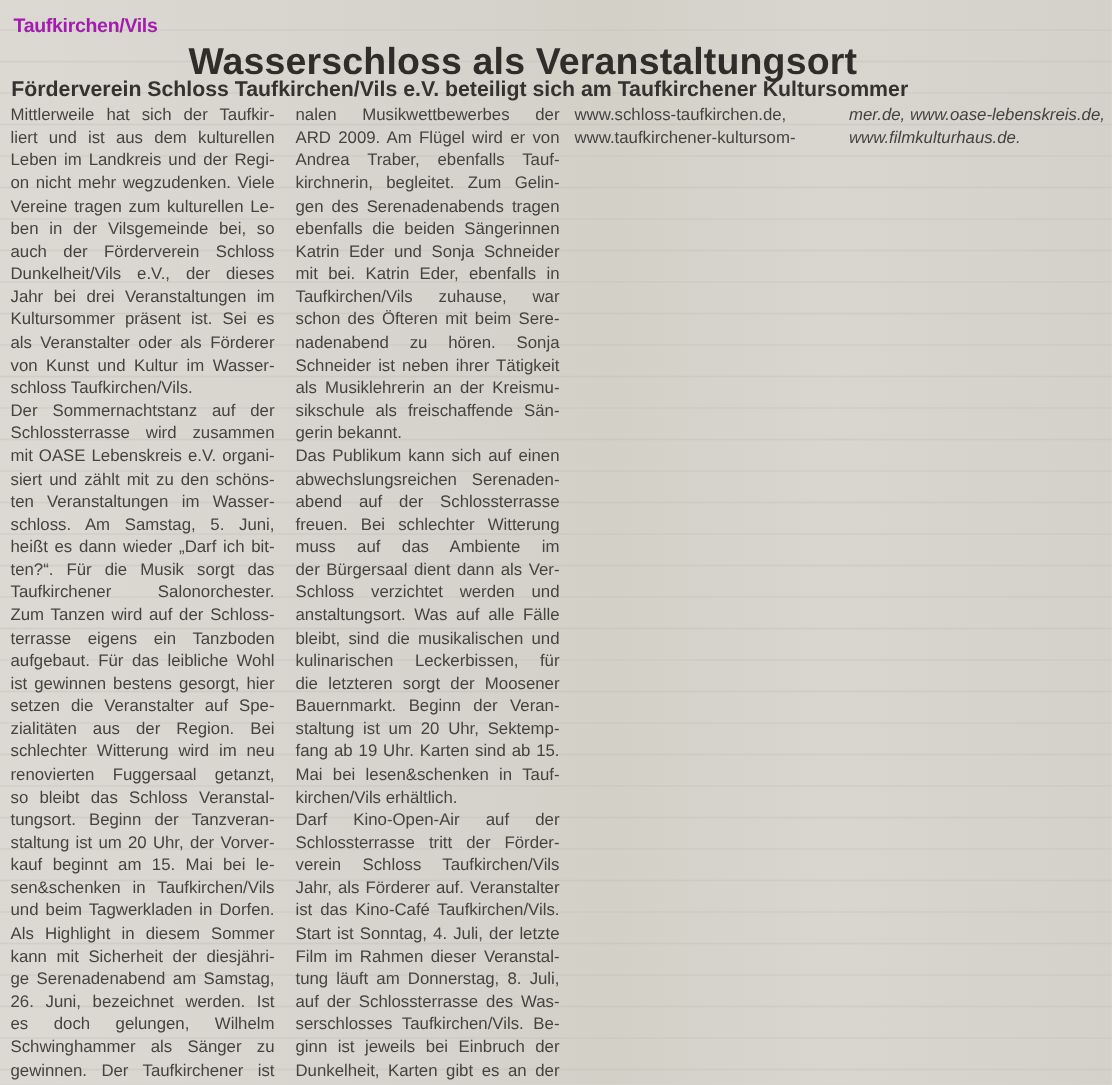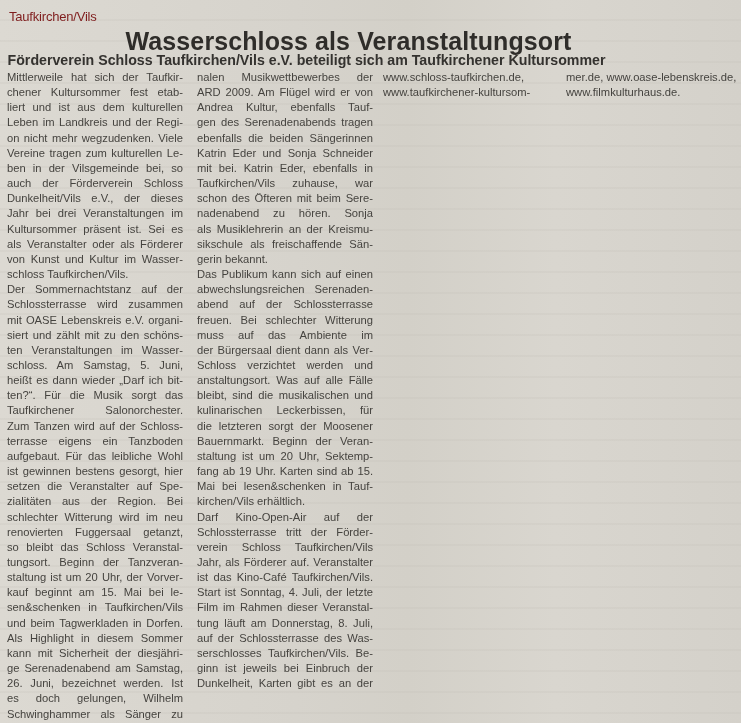--- a/index.html
+++ b/index.html
@@ -11,57 +11,56 @@
       position: relative;
     }
     .paper {
       position: absolute; inset: 0;
       background:
         repeating-linear-gradient(180deg, rgba(255,255,255,0) 0px, rgba(255,255,255,0) 19px, rgba(190,186,178,0.35) 20px, rgba(255,255,255,0) 21px),
         linear-gradient(90deg, #dcd9d2 0%, #d6d3cc 40%, #d3d0c8 55%, #d9d6cf 75%, #d4d1ca 100%);
     }
     .section-label {
       position: absolute; left: 9px; top: 9px;
-      font-size: 13px; color: #7f1d1d; letter-spacing: -0.2px;
+      font-size: 13px; color: #a21caf; letter-spacing: -0.2px; font-weight: bold;
     }
     .headline {
       position: absolute; left: 0; width: 697px; top: 26px;
       text-align: center; font-size: 25px; font-weight: bold;
       color: #2f2d2a; letter-spacing: 0.1px; line-height: 30px;
     }
     .subhead {
       position: absolute; left: 0; width: 613px; top: 51px;
       text-align: center; font-size: 14.2px; font-weight: bold;
       color: #34322f; line-height: 18px;
     }
     .col {
       position: absolute; top: 70px;
       font-size: 11.2px; line-height: 15.15px;
       text-align: justify; color: #45433f;
       hyphens: manual;
     }
     .c1 { left: 7px; width: 176px; }
     .c2 { left: 197px; width: 176px; }
     .c3 { left: 383px; width: 166px; text-align: left; }
-    .c4 { left: 566px; width: 172px; text-align: left; }
+    .c4 { left: 566px; width: 172px; text-align: left; font-style: italic; }
     .line { display: block; text-align-last: justify; white-space: nowrap; overflow: visible; }
     .line.last { text-align-last: left; }
   </style>
 </head>
 <body>
 
 <div class="paper"></div>
 
 <div class="section-label">Taufkirchen/Vils</div>
 <div class="headline">Wasserschloss als Veranstaltungsort</div>
 <div class="subhead">Förderverein Schloss Taufkirchen/Vils e.V. beteiligt sich am Taufkirchener Kultursommer</div>
 
 <div class="col c1">
     <span class="line">Mittlerweile hat sich der Taufkir-</span>
-    <span class="line">chener Kultursommer fest etab-</span>
     <span class="line">liert und ist aus dem kulturellen</span>
     <span class="line">Leben im Landkreis und der Regi-</span>
     <span class="line">on nicht mehr wegzudenken. Viele</span>
     <span class="line">Vereine tragen zum kulturellen Le-</span>
     <span class="line">ben in der Vilsgemeinde bei, so</span>
     <span class="line">auch der Förderverein Schloss</span>
     <span class="line">Dunkelheit/Vils e.V., der dieses</span>
     <span class="line">Jahr bei drei Veranstaltungen im</span>
     <span class="line">Kultursommer präsent ist. Sei es</span>
     <span class="line">als Veranstalter oder als Förderer</span>
@@ -94,28 +93,30 @@
     <span class="line">kann mit Sicherheit der diesjähri-</span>
     <span class="line">ge Serenadenabend am Samstag,</span>
     <span class="line">26. Juni, bezeichnet werden. Ist</span>
     <span class="line">es doch gelungen, Wilhelm</span>
     <span class="line">Schwinghammer als Sänger zu</span>
     <span class="line">gewinnen. Der Taufkirchener ist</span>
   </div>
 <div class="col c2">
     <span class="line">nalen Musikwettbewerbes der</span>
     <span class="line">ARD 2009. Am Flügel wird er von</span>
-    <span class="line">Andrea Kultur, ebenfalls Tauf-</span>
+    <span class="line">Andrea Traber, ebenfalls Tauf-</span>
+    <span class="line">kirchnerin, begleitet. Zum Gelin-</span>
     <span class="line">gen des Serenadenabends tragen</span>
     <span class="line">ebenfalls die beiden Sängerinnen</span>
     <span class="line">Katrin Eder und Sonja Schneider</span>
     <span class="line">mit bei. Katrin Eder, ebenfalls in</span>
     <span class="line">Taufkirchen/Vils zuhause, war</span>
     <span class="line">schon des Öfteren mit beim Sere-</span>
     <span class="line">nadenabend zu hören. Sonja</span>
+    <span class="line">Schneider ist neben ihrer Tätigkeit</span>
     <span class="line">als Musiklehrerin an der Kreismu-</span>
     <span class="line">sikschule als freischaffende Sän-</span>
     <span class="line last">gerin bekannt.</span>
     <span class="line">Das Publikum kann sich auf einen</span>
     <span class="line">abwechslungsreichen Serenaden-</span>
     <span class="line">abend auf der Schlossterrasse</span>
     <span class="line">freuen. Bei schlechter Witterung</span>
     <span class="line">muss auf das Ambiente im</span>
     <span class="line">der Bürgersaal dient dann als Ver-</span>
     <span class="line">Schloss verzichtet werden und</span>

